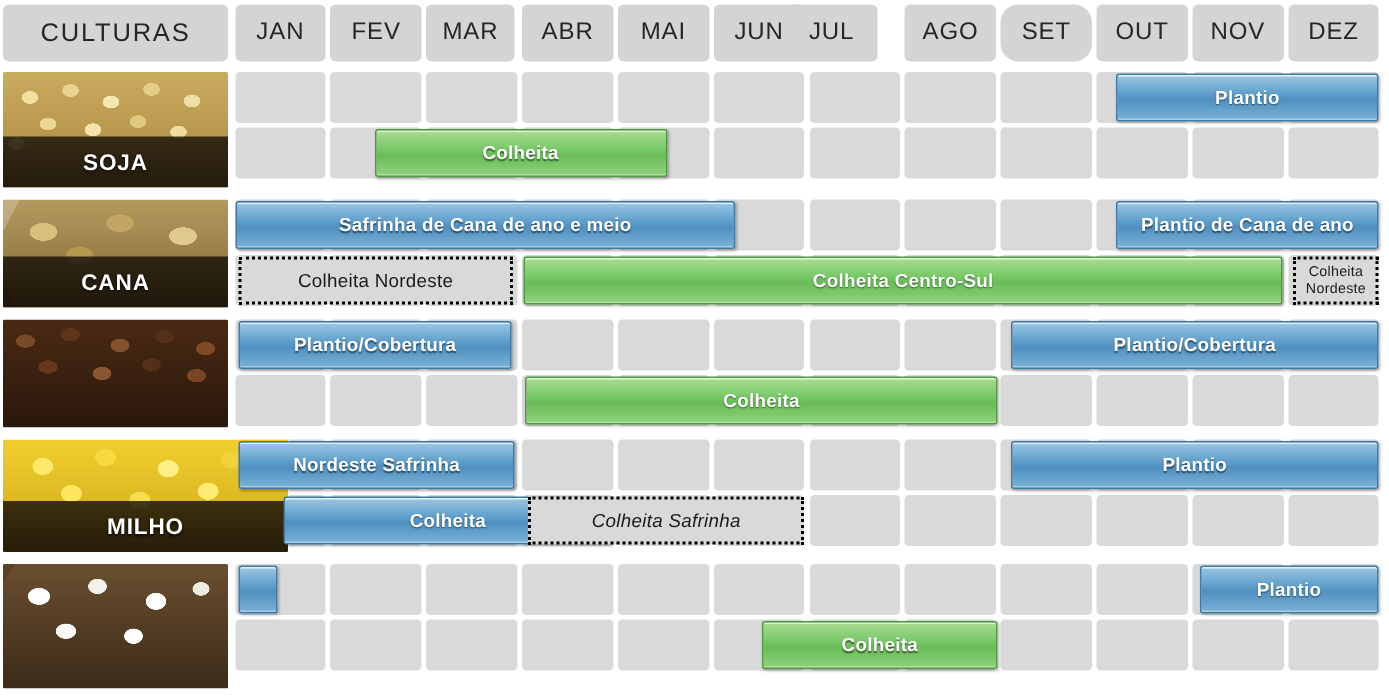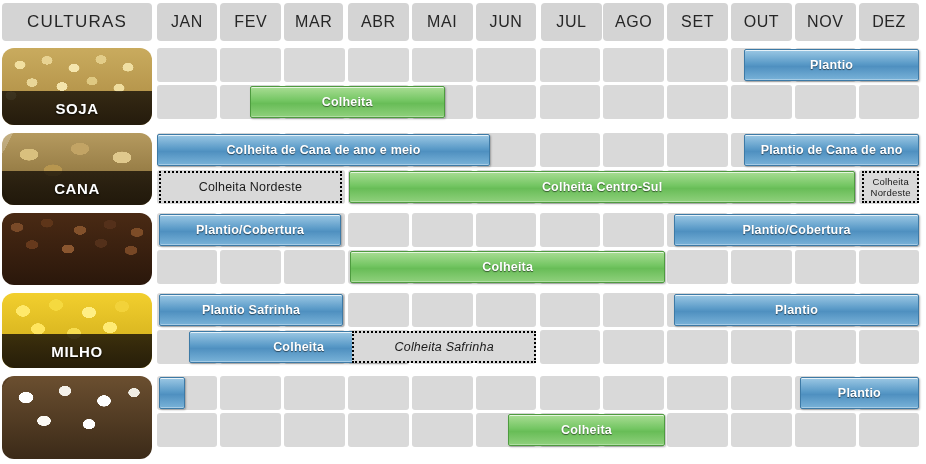--- a/index.html
+++ b/index.html
@@ -9,21 +9,21 @@
   
   .hdr-cell{position:absolute;top:3px;height:38px;background:#d4d4d4;border-radius:4px;
             display:flex;align-items:center;justify-content:center;color:#262626;
             font-size:16px;letter-spacing:.6px;}
   .hdr-cell.culturas{font-size:17px;letter-spacing:1.2px;}
 
   
   .cell{position:absolute;background:#d9d9d9;border-radius:3px;}
 
   
-  .crop{position:absolute;left:2px;width:150px;border-radius:12px;overflow:hidden;
+  .crop{position:absolute;left:2px;width:150px;border-radius:1px;overflow:hidden;
         box-shadow:0 0 0 1px #ffffff;}
   .crop .photo{position:absolute;inset:0;}
   .crop .band{position:absolute;left:0;right:0;bottom:0;height:34px;
               display:flex;align-items:center;justify-content:center;}
   .crop .band span{color:#ffffff;font-weight:bold;font-size:15px;letter-spacing:.6px;
                    text-shadow:0 1px 2px rgba(0,0,0,.85);}
 
   
   .tex-soja{background:
       radial-gradient(ellipse 9px 7px at 12% 22%, #f2e0a0 0 60%, transparent 62%),
@@ -114,27 +114,27 @@
       </div>
       <div class="hdr-cell" style="left: 348px; width: 60.8333px;">
         <span>ABR</span>
       </div>
       <div class="hdr-cell" style="left: 411.833px; width: 60.8333px;">
         <span>MAI</span>
       </div>
       <div class="hdr-cell" style="left: 475.667px; width: 60.8333px;">
         <span>JUN</span>
       </div>
-      <div class="hdr-cell" style="left: 541px; width: 60.8333px;">
+      <div class="hdr-cell" style="left: 524px; width: 60.8333px;">
         <span>JUL</span>
       </div>
       <div class="hdr-cell" style="left: 603.333px; width: 60.8333px;">
         <span>AGO</span>
       </div>
-      <div class="hdr-cell" style="left: 667.167px; width: 60.8333px;">
+      <div class="hdr-cell" style="left: 667.167px; width: 60.8333px; border-radius: 12px;">
         <span>SET</span>
       </div>
       <div class="hdr-cell" style="left: 731px; width: 60.8333px;">
         <span>OUT</span>
       </div>
       <div class="hdr-cell" style="left: 794.833px; width: 60.8333px;">
         <span>NOV</span>
       </div>
       <div class="hdr-cell" style="left: 858.667px; width: 60.8333px;">
         <span>DEZ</span>
@@ -271,39 +271,39 @@
       </div>
       <div class="crop" style="top: 133px; height: 72px;">
         <div class="photo tex-cana"></div>
         <div class="band band-dark">
           <span>CANA</span>
         </div>
       </div>
       <div class="crop" style="top: 213px; height: 72px;">
         <div class="photo tex-cafe"></div>
       </div>
-      <div class="crop" style="top: 293px; height: 75px;">
+      <div class="crop" style="top: 293px; height: 75px; padding-left: 40px;">
         <div class="photo tex-milho"></div>
         <div class="band band-dark">
           <span>MILHO</span>
         </div>
       </div>
       <div class="crop" style="top: 376px; height: 83px;">
         <div class="photo tex-algodao"></div>
       </div>
     </div>
   <div id="bars-layer">
       <div class="bar blue" style="left: 744.267px; width: 174.733px; top: 49px; height: 32px; z-index: 3;">
         <span>Plantio</span>
       </div>
       <div class="bar green" style="left: 249.558px; width: 195.16px; top: 86px; height: 32px; z-index: 3;">
         <span>Colheita</span>
       </div>
       <div class="bar blue" style="left: 157px; width: 333.04px; top: 134px; height: 32px; z-index: 3;">
-        <span>Colheita de Cana de ano e meio</span>
+        <span>Safrinha de Cana de ano e meio</span>
       </div>
       <div class="bar blue" style="left: 744.267px; width: 174.733px; top: 134px; height: 32px; z-index: 3;">
         <span>Plantio de Cana de ano</span>
       </div>
       <div class="bar dotted" style="left: 158.915px; width: 183.032px; top: 171px; height: 32px; z-index: 5;">
         <span>Colheita Nordeste</span>
       </div>
       <div class="bar green" style="left: 349.138px; width: 506.028px; top: 171px; height: 32px; z-index: 3;">
         <span>Colheita Centro-Sul</span>
       </div>
@@ -313,21 +313,21 @@
       <div class="bar blue" style="left: 158.915px; width: 182.393px; top: 214px; height: 32px; z-index: 3;">
         <span>Plantio/Cobertura</span>
       </div>
       <div class="bar blue" style="left: 674.05px; width: 244.95px; top: 214px; height: 32px; z-index: 3;">
         <span>Plantio/Cobertura</span>
       </div>
       <div class="bar green" style="left: 350.415px; width: 314.528px; top: 251px; height: 32px; z-index: 3;">
         <span>Colheita</span>
       </div>
       <div class="bar blue" style="left: 158.915px; width: 184.308px; top: 294px; height: 32px; z-index: 3;">
-        <span>Plantio Safrinha</span>
+        <span>Nordeste Safrinha</span>
       </div>
       <div class="bar blue" style="left: 674.05px; width: 244.95px; top: 294px; height: 32px; z-index: 3;">
         <span>Plantio</span>
       </div>
       <div class="bar blue" style="left: 188.917px; width: 219.417px; top: 331px; height: 32px; z-index: 3;">
         <span>Colheita</span>
       </div>
       <div class="bar dotted" style="left: 352.33px; width: 183.67px; top: 331px; height: 32px; z-index: 5; font-style: italic;">
         <span>Colheita Safrinha</span>
       </div>

